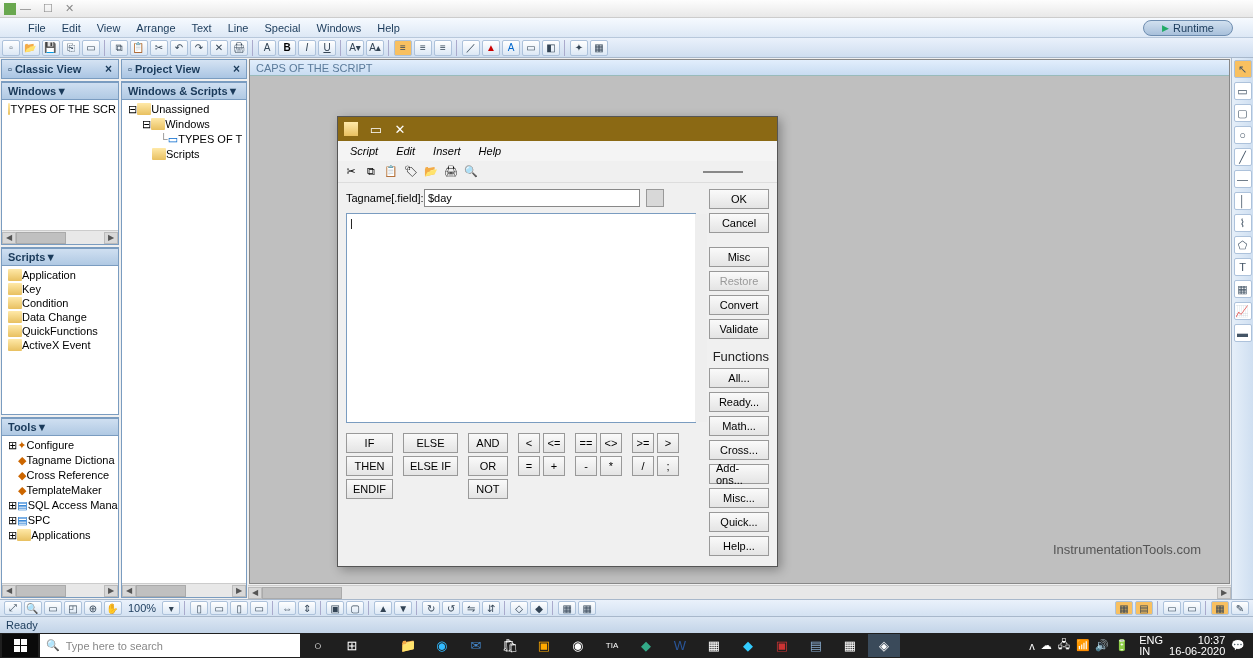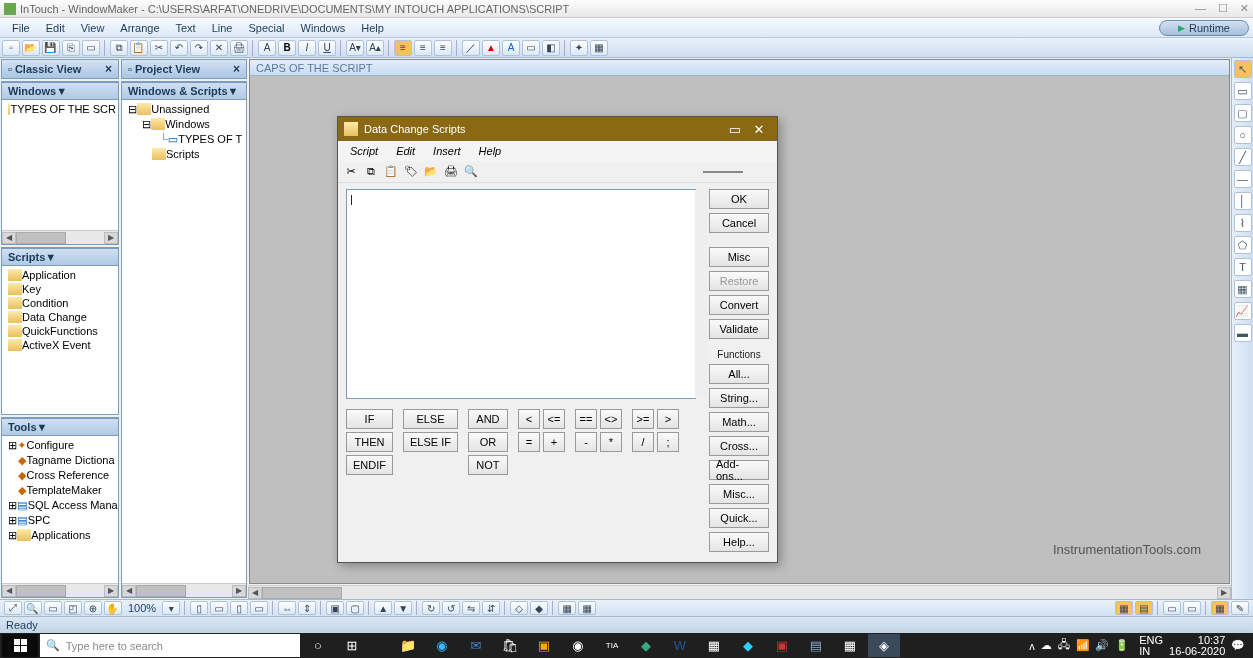--- a/index.html
+++ b/index.html
@@ -6,21 +6,21 @@
 body { width: 1253px; height: 658px; background: #f0f0f0; overflow: hidden; position: relative; }
 
 
 .titlebar { height: 18px; background: linear-gradient(#fdfdfd,#e8e8e8); display: flex; align-items: center; padding: 0 4px; border-bottom: 1px solid #ccc; }
 .titlebar .icon { width: 12px; height: 12px; background: #6aa84f; margin-right: 4px; }
 .titlebar .title { flex: 1; color: #666; font-size: 11px; }
 .titlebar .winbtns { display: flex; gap: 12px; color: #888; }
 .titlebar .winbtns span { cursor: default; }
 
 
-.menubar { height: 20px; background: linear-gradient(#f6faff,#dde8f5); display: flex; align-items: center; padding: 0 4px; border-bottom: 1px solid #b8c8db; }
+.menubar { height: 20px; background: linear-gradient(#f6faff,#dde8f5); display: flex; align-items: center; padding: 0 20px; border-bottom: 1px solid #b8c8db; }
 .menubar .mitem { padding: 2px 8px; color: #1a3a5a; }
 .runtime-btn { margin-left: auto; background: linear-gradient(#d1e0ef,#a8c0db); border: 1px solid #6e8db0; border-radius: 10px; padding: 1px 18px; color: #1a3a5a; display:flex; align-items:center; gap:4px;}
 .runtime-btn::before{content:"▶"; font-size:9px; color:#2a6;}
 
 
 .toolbar { height: 20px; background: linear-gradient(#eaf1fb,#cfdef0); display: flex; align-items: center; border-bottom: 1px solid #a8b8cb; padding: 0 2px; gap: 2px; }
 .tb { width: 18px; height: 16px; background: linear-gradient(#fff,#dce8f5); border: 1px solid #adc2db; border-radius: 2px; display:inline-flex; align-items:center; justify-content:center; font-size:10px; color:#345;}
 .tb.sep { width: 2px; border: none; border-left: 1px solid #aac; background: none; border-radius:0; margin:0 2px;}
 
 
@@ -66,21 +66,21 @@
 .browse-btn{width:18px;height:18px;background:#d8d8d8;border:1px solid #999;}
 .script-area{width:350px;height:210px;border:1px solid #7a9cc0;background:#fff;padding:3px;font-family:Consolas,monospace;font-size:11px;position:relative;}
 .script-area .sv{position:absolute;right:-12px;top:0;width:12px;height:100%;background:#eee;}
 .btn-grid{display:flex;gap:10px;margin-top:10px;}
 .btn-col{display:flex;flex-direction:column;gap:3px;}
 .btn-row{display:flex;gap:3px;}
 .dbutton{min-width:40px;height:20px;background:linear-gradient(#fafafa,#e4e4e4);border:1px solid #999;display:flex;align-items:center;justify-content:center;padding:0 6px;cursor:default;}
 .dbutton.sm{min-width:22px;padding:0;}
 .dialog-right{width:60px;display:flex;flex-direction:column;gap:4px;padding-top:0px;}
 .dialog-right .dbutton{width:60px;}
-.fn-label{font-size:10px;margin-top:6px;color:#222;text-align:center;}
+.fn-label{font-size:13px;margin-top:6px;color:#222;text-align:right;}
 
 
 .bottom-tb { height:17px; background: linear-gradient(#eaf1fb,#d4e2f2); border-top:1px solid #a8b8cb; display:flex; align-items:center; padding:0 4px; gap:2px;}
 .bottom-tb .tb{height:14px;}
 .zoom{padding:0 4px; color:#1a3a5a;}
 
 
 .statusbar { height:17px; background:linear-gradient(#dbe6f3,#c3d4e8); border-top:1px solid #a8b8cb; display:flex; align-items:center; padding:0 6px; color:#1a3a5a; font-size:10px;}
 .statusbar .s-right{margin-left:auto; display:flex; gap:12px;}
 .sbox{border-left:1px solid #aac;padding:0 6px;}
@@ -93,21 +93,20 @@
 .searchbox{width:260px;height:23px;background:#fff;color:#888;display:flex;align-items:center;padding:0 6px;gap:6px;}
 .task-icon{width:32px;height:23px;display:flex;align-items:center;justify-content:center;background:#1f1f1f;font-size:13px;}
 .tray{margin-left:auto;display:flex;align-items:center;gap:6px;padding-right:6px;font-size:10px;}
 .tray .clock{display:flex;flex-direction:column;align-items:flex-end;line-height:1;}
 </style>
 </head>
 <body>
 
 <div class="titlebar">
   <div class="icon"></div>
-  <div class="title">InTouch - WindowMaker - C:\USERS\ARFAT\ONEDRIVE\DOCUMENTS\MY INTOUCH APPLICATIONS\SCRIPT</div>
   <div class="winbtns">
     <span>—</span>
     <span>☐</span>
     <span>✕</span>
   </div>
 </div>
 
 <div class="menubar">
   <div class="mitem"><span>File</span></div>
   <div class="mitem"><span>Edit</span></div>
@@ -343,21 +342,20 @@
     <div class="rtool">T</div>
     <div class="rtool">▦</div>
     <div class="rtool">📈</div>
     <div class="rtool">▬</div>
   </div>
 </div>
 
 <div class="dialog">
   <div class="dialog-title">
     <div class="dicon"></div>
-    <div class="dttl">Data Change Scripts</div>
     <div class="dbtn">▭</div>
     <div class="dbtn">✕</div>
   </div>
   <div class="dialog-menu">
     <div class="dmitem">Script</div>
     <div class="dmitem">Edit</div>
     <div class="dmitem">Insert</div>
     <div class="dmitem">Help</div>
   </div>
   <div class="dialog-tb">
@@ -366,20 +364,25 @@
     <div class="dtb">📋</div>
     <div class="dtb">🏷</div>
     <div class="dtb">📂</div>
     <div class="dtb">🖨</div>
     <div class="dtb">🔍</div>
     <div style="flex:1"></div>
     <div style="width:40px;height:2px;background:#888;margin-right:30px;"></div>
   </div>
   <div class="dialog-body">
     <div class="dialog-left">
+      <div class="form-row">
+        <label>Tagname[.field]:</label>
+        <input value="$day" style="">
+        <div class="browse-btn"></div>
+      </div>
       <div class="script-area"><span>|</span><div class="sv"></div></div>
       <div class="btn-grid">
         <div class="btn-col">
           <div class="dbutton">IF</div>
           <div class="dbutton">THEN</div>
           <div class="dbutton">ENDIF</div>
         </div>
         <div class="btn-col">
           <div class="dbutton">ELSE</div>
           <div class="dbutton">ELSE IF</div>
@@ -424,21 +427,21 @@
     <div class="dialog-right">
       <div class="dbutton">OK</div>
       <div class="dbutton">Cancel</div>
       <div style="height:6px"></div>
       <div class="dbutton">Misc</div>
       <div class="dbutton" style="color:#999">Restore</div>
       <div class="dbutton">Convert</div>
       <div class="dbutton">Validate</div>
       <div class="fn-label">Functions</div>
       <div class="dbutton">All...</div>
-      <div class="dbutton">String...</div>
+      <div class="dbutton">Ready...</div>
       <div class="dbutton">Math...</div>
       <div class="dbutton">Cross...</div>
       <div class="dbutton">Add-ons...</div>
       <div class="dbutton">Misc...</div>
       <div class="dbutton">Quick...</div>
       <div class="dbutton">Help...</div>
     </div>
   </div>
 </div>
 

